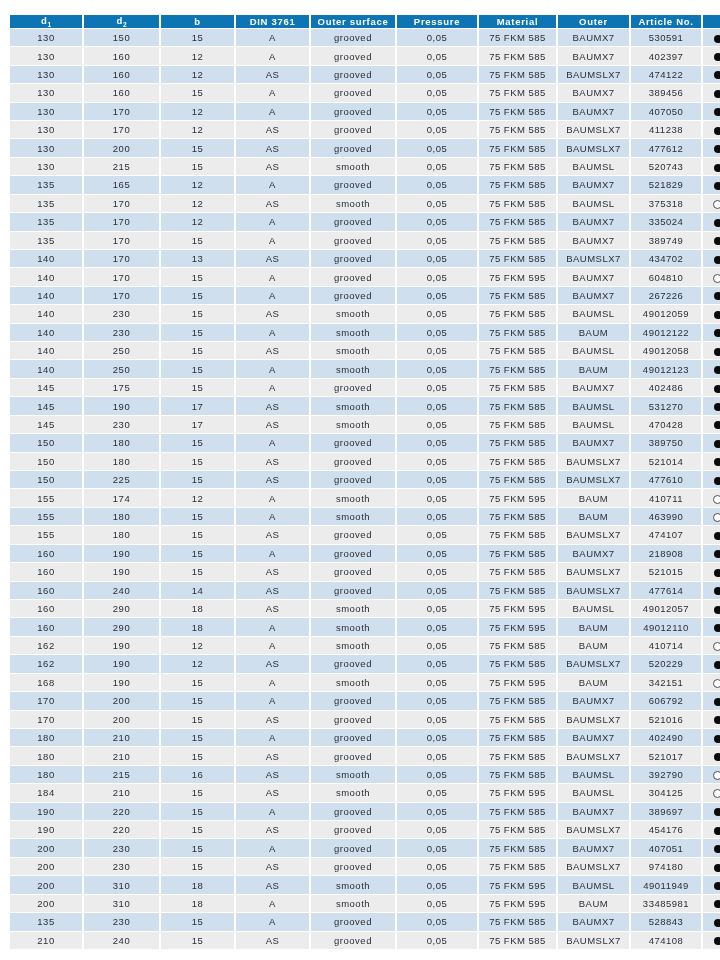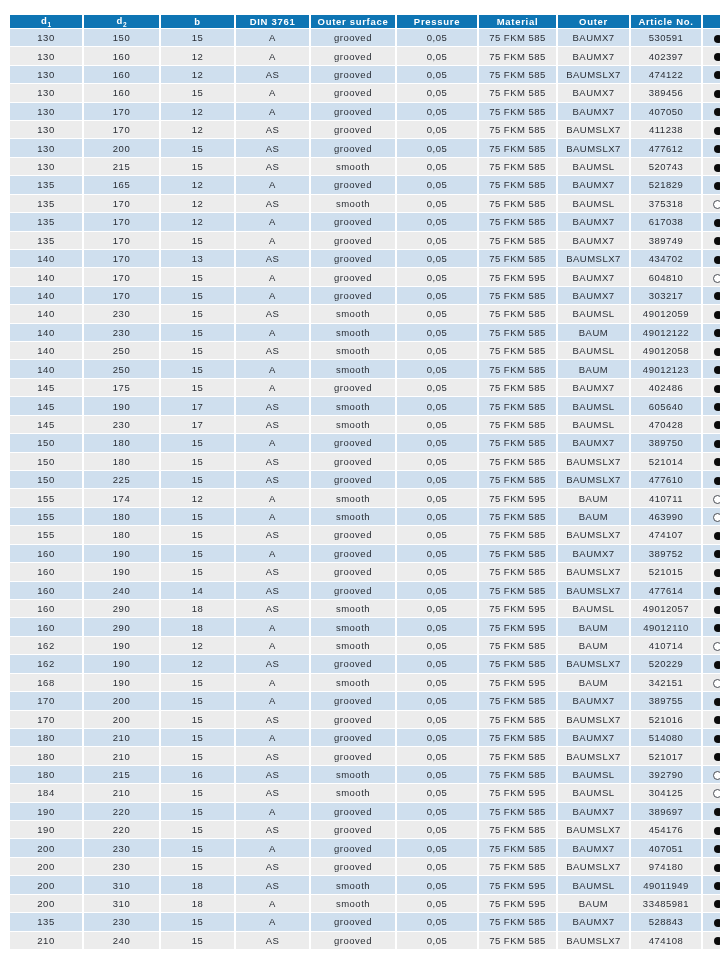--- a/index.html
+++ b/index.html
@@ -178,21 +178,21 @@
         </tr>
         <tr class="row-blue">
           <td>135</td>
           <td>170</td>
           <td>12</td>
           <td>A</td>
           <td>grooved</td>
           <td>0,05</td>
           <td>75 FKM 585</td>
           <td>BAUMX7</td>
-          <td>617038</td>
+          <td>335024</td>
           <td><span class="dot filled"></span></td>
         </tr>
         <tr class="row-gray">
           <td>135</td>
           <td>170</td>
           <td>15</td>
           <td>A</td>
           <td>grooved</td>
           <td>0,05</td>
           <td>75 FKM 585</td>
@@ -226,21 +226,21 @@
         </tr>
         <tr class="row-blue">
           <td>140</td>
           <td>170</td>
           <td>15</td>
           <td>A</td>
           <td>grooved</td>
           <td>0,05</td>
           <td>75 FKM 585</td>
           <td>BAUMX7</td>
-          <td>303217</td>
+          <td>267226</td>
           <td><span class="dot filled"></span></td>
         </tr>
         <tr class="row-gray">
           <td>140</td>
           <td>230</td>
           <td>15</td>
           <td>AS</td>
           <td>smooth</td>
           <td>0,05</td>
           <td>75 FKM 585</td>
@@ -298,21 +298,21 @@
         </tr>
         <tr class="row-blue">
           <td>145</td>
           <td>190</td>
           <td>17</td>
           <td>AS</td>
           <td>smooth</td>
           <td>0,05</td>
           <td>75 FKM 585</td>
           <td>BAUMSL</td>
-          <td>605640</td>
+          <td>531270</td>
           <td><span class="dot filled"></span></td>
         </tr>
         <tr class="row-gray">
           <td>145</td>
           <td>230</td>
           <td>17</td>
           <td>AS</td>
           <td>smooth</td>
           <td>0,05</td>
           <td>75 FKM 585</td>
@@ -394,21 +394,21 @@
         </tr>
         <tr class="row-blue">
           <td>160</td>
           <td>190</td>
           <td>15</td>
           <td>A</td>
           <td>grooved</td>
           <td>0,05</td>
           <td>75 FKM 585</td>
           <td>BAUMX7</td>
-          <td>389752</td>
+          <td>218908</td>
           <td><span class="dot filled"></span></td>
         </tr>
         <tr class="row-gray">
           <td>160</td>
           <td>190</td>
           <td>15</td>
           <td>AS</td>
           <td>grooved</td>
           <td>0,05</td>
           <td>75 FKM 585</td>
@@ -490,21 +490,21 @@
         </tr>
         <tr class="row-blue">
           <td>170</td>
           <td>200</td>
           <td>15</td>
           <td>A</td>
           <td>grooved</td>
           <td>0,05</td>
           <td>75 FKM 585</td>
           <td>BAUMX7</td>
-          <td>389755</td>
+          <td>606792</td>
           <td><span class="dot filled"></span></td>
         </tr>
         <tr class="row-gray">
           <td>170</td>
           <td>200</td>
           <td>15</td>
           <td>AS</td>
           <td>grooved</td>
           <td>0,05</td>
           <td>75 FKM 585</td>
@@ -514,21 +514,21 @@
         </tr>
         <tr class="row-blue">
           <td>180</td>
           <td>210</td>
           <td>15</td>
           <td>A</td>
           <td>grooved</td>
           <td>0,05</td>
           <td>75 FKM 585</td>
           <td>BAUMX7</td>
-          <td>514080</td>
+          <td>402490</td>
           <td><span class="dot filled"></span></td>
         </tr>
         <tr class="row-gray">
           <td>180</td>
           <td>210</td>
           <td>15</td>
           <td>AS</td>
           <td>grooved</td>
           <td>0,05</td>
           <td>75 FKM 585</td>

